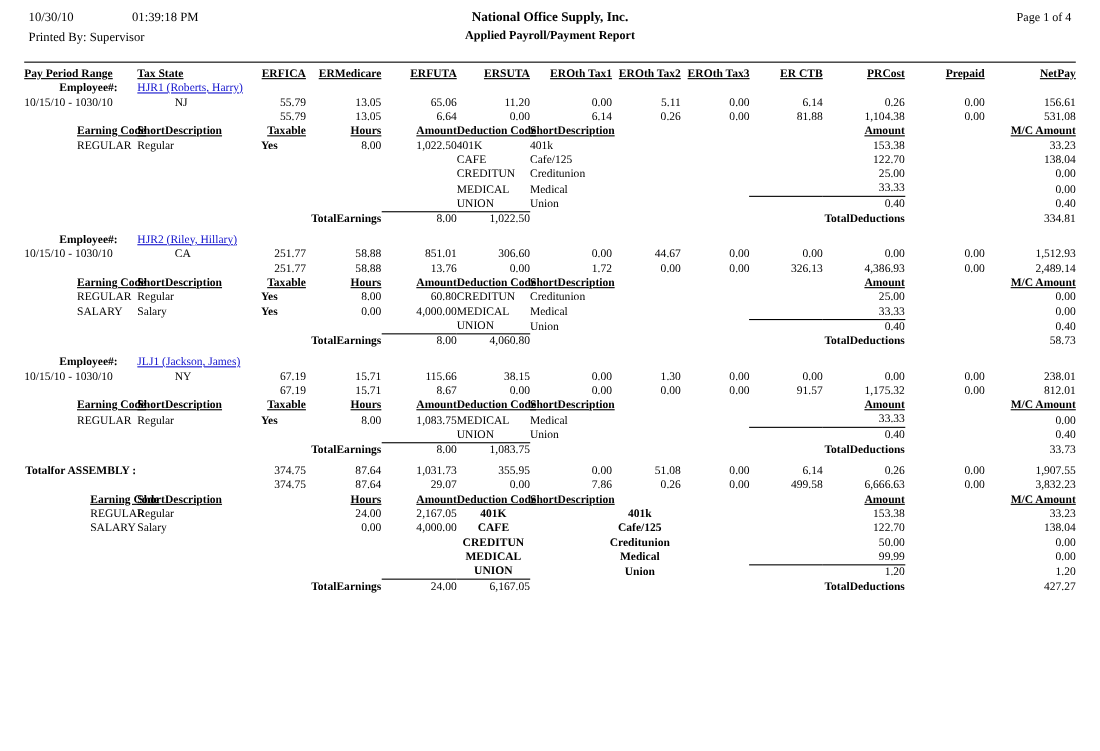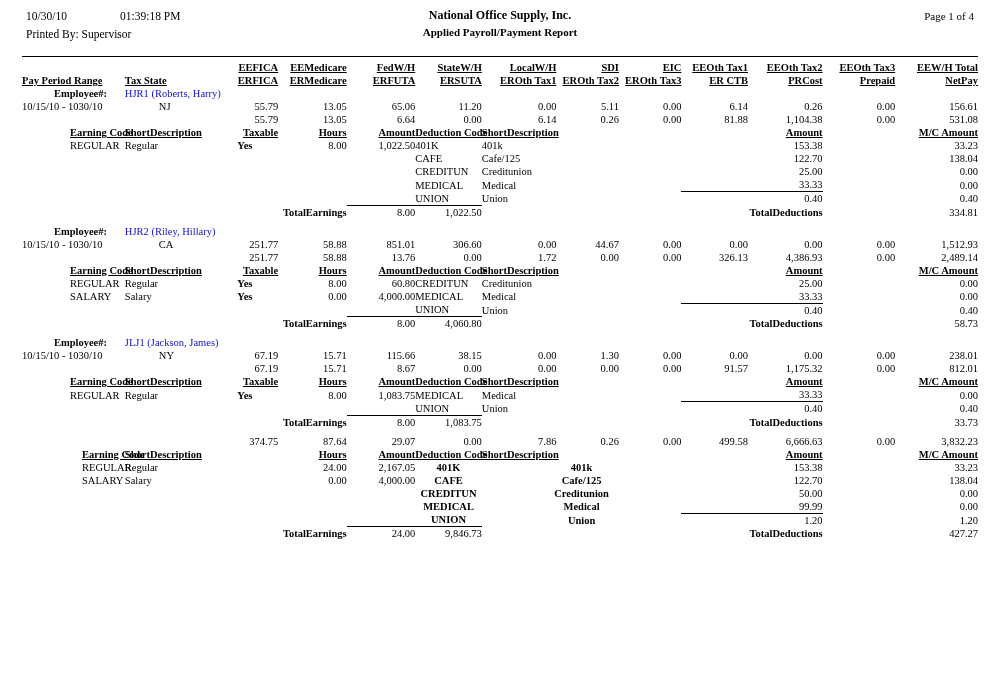--- a/index.html
+++ b/index.html
@@ -45,21 +45,21 @@
   .body{
     padding:4px 22px 0 22px;
     box-sizing:border-box;
   }
   table.g{border-collapse:collapse;width:956px;table-layout:fixed;}
   table.g td{padding:0;vertical-align:bottom;font-size:10.5px;line-height:13px;white-space:nowrap;}
   .b{font-weight:bold;text-align:center;}
   .u{text-decoration:underline;}
   .r{text-align:right;}
   .c{text-align:center;font-weight:bold;}
-  .ul-blue{color:#1111cc;}
+  .ul-blue{color:#1111cc;text-decoration:underline;}
   .colhdr td{font-weight:bold;font-size:10.5px;line-height:12px;}
   .ind1{padding-left:14px !important;}
   .ind2{padding-left:34px !important;}
   .ind3{padding-left:48px !important;}
   .ind4{padding-left:60px !important;}
   .topline{border-top:1px solid #000;}
   .spacer td{height:6px;line-height:6px;font-size:1px;}
   .sec-h td{font-weight:bold;}
 </style>
 </head>
@@ -89,35 +89,20 @@
         <col style="width:74px">
         <col style="width:62px">
         <col style="width:62px">
         <col style="width:66px">
         <col style="width:74px">
         <col style="width:72px">
         <col style="width:82px">
       </colgroup>
 
       <tbody>
-          <tr class="colhdr">
-        <td></td>
-        <td></td>
-        <td class="r u">EEFICA</td>
-        <td class="r u">EEMedicare</td>
-        <td class="r u">FedW/H</td>
-        <td class="r u">StateW/H</td>
-        <td class="r u">LocalW/H</td>
-        <td class="r u">SDI</td>
-        <td class="r u">EIC</td>
-        <td class="r u">EEOth Tax1</td>
-        <td class="r u">EEOth Tax2</td>
-        <td class="r u">EEOth Tax3</td>
-        <td class="r u">EEW/H Total</td>
-      </tr>
       <tr class="colhdr">
         <td class="u">Pay Period Range</td>
         <td class="u">Tax State</td>
         <td class="r u">ERFICA</td>
         <td class="r u">ERMedicare</td>
         <td class="r u">ERFUTA</td>
         <td class="r u">ERSUTA</td>
         <td class="r u">EROth Tax1</td>
         <td class="r u">EROth Tax2</td>
         <td class="r u">EROth Tax3</td>
@@ -386,20 +371,35 @@
         <td class="r topline">1,083.75</td>
         <td colspan="4"></td>
         <td class="r b">TotalDeductions</td>
         <td colspan="2" class="r">33.73</td>
       </tr>
       <tr class="spacer">
             <td colspan="13"></td>
           </tr>
 
       <tr>
+        <td class="b">Totalfor ASSEMBLY :</td>
+        <td></td>
+        <td class="r">374.75</td>
+        <td class="r">87.64</td>
+        <td class="r">1,031.73</td>
+        <td class="r">355.95</td>
+        <td class="r">0.00</td>
+        <td class="r">51.08</td>
+        <td class="r">0.00</td>
+        <td class="r">6.14</td>
+        <td class="r">0.26</td>
+        <td class="r">0.00</td>
+        <td class="r">1,907.55</td>
+      </tr>
+      <tr>
         <td></td>
         <td></td>
         <td class="r">374.75</td>
         <td class="r">87.64</td>
         <td class="r">29.07</td>
         <td class="r">0.00</td>
         <td class="r">7.86</td>
         <td class="r">0.26</td>
         <td class="r">0.00</td>
         <td class="r">499.58</td>
@@ -458,21 +458,21 @@
         <td colspan="5"></td>
         <td class="b">UNION</td>
         <td colspan="3" class="b">Union</td>
         <td colspan="2" class="r topline">1.20</td>
         <td colspan="2" class="r">1.20</td>
       </tr>
       <tr>
         <td colspan="2"></td>
         <td colspan="2" class="r b">TotalEarnings</td>
         <td class="r topline">24.00</td>
-        <td class="r topline">9,846.73</td>
+        <td class="r topline">6,167.05</td>
         <td colspan="4"></td>
         <td class="r b">TotalDeductions</td>
         <td colspan="2" class="r">427.27</td>
       </tr>
 
     </tbody>
       </table>
   </div>
 </div>
 

